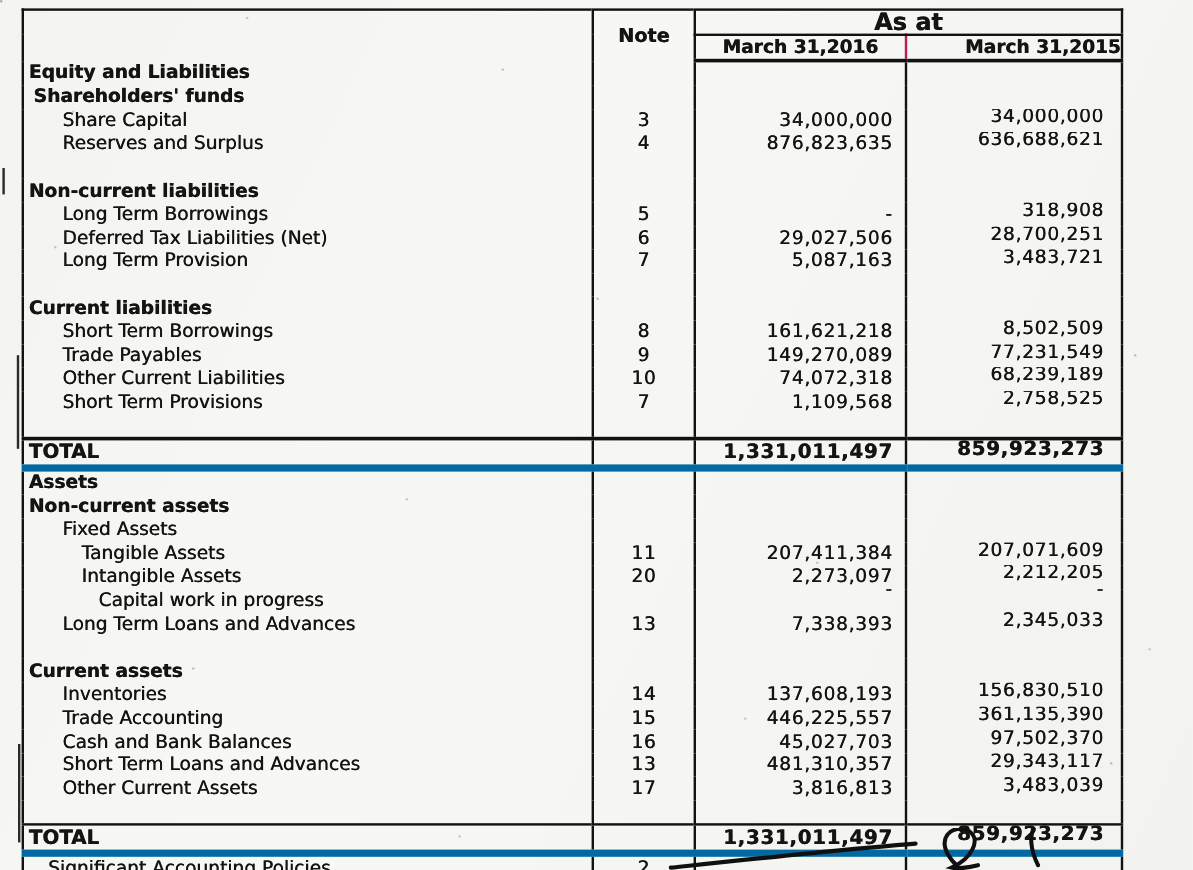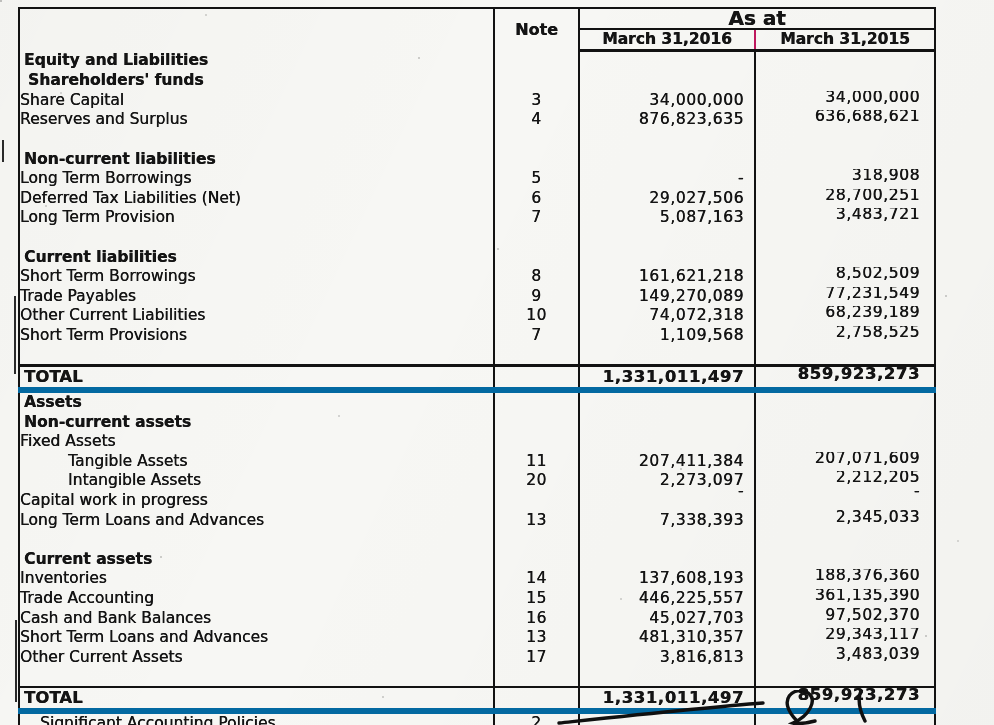--- a/index.html
+++ b/index.html
@@ -55,35 +55,35 @@
     overflow: hidden;
     text-shadow: 0.35px 0 0 currentColor; 
   }
 
   thead th { font-weight: 700; text-align: center; }
   thead tr.h1 { height: 20px; }
   thead tr.h2 { height: 18px; }
   th.h-note  { border-left: 2px solid #121212; border-right: 2px solid #121212; font-size: 16px; }
   th.h-asat  { border-bottom: 2px solid #121212; font-size: 20px; }
   th.h-date  { border-bottom: 3px solid #121212; font-size: 15.5px; }
-  th.h-date + th.h-date { border-left: 2px solid #be185d; }
+  th.h-date + th.h-date { border-left: 2px solid #be185d; text-align: right; }
 
   tbody tr   { height: 19.6px; }
   tbody td.c-note { border-left: 2px solid #121212; border-right: 2px solid #121212; text-align: center; }
   tbody td.c-v1   { text-align: right; padding-right: 10px; }
   tbody td.c-v2   { border-left: 2px solid #121212; text-align: right; padding-right: 14px; }
   .val { display: inline-block; letter-spacing: 0.6px; }
   td.c-v2 .val { transform: translateY(-3px); } 
 
   .nm { display: inline-block; }
   .k-section  .nm { font-weight: 700; padding-left: 4px; }
   .k-section1 .nm { font-weight: 700; padding-left: 8px; }
-  .k-item  .nm { }
+  .k-item  .nm { padding-left: 32px; }
   .k-item2 .nm { padding-left: 48px; }
-  .k-item3 .nm { }
+  .k-item3 .nm { padding-left: 62px; }
   .k-lift td .val { transform: translateY(-9px); }
 
   tr.k-total { height: 22px; }
   tr.k-total td { border-top: 3px solid #121212; border-bottom: 6px solid #0369a1; }
   tr.k-total .nm, tr.k-total .val { font-weight: 700; font-size: 16.5px; }
   tr.k-total .nm { padding-left: 4px; }
   tr.k-total2 td { border-top: 2px solid #121212; }
 
   tr.k-sap { height: 23px; }
   tr.k-sap td { border-bottom: 3px solid #121212; }
@@ -276,21 +276,21 @@
       <tr class="k-section">
     <td class="c-name"><span class="nm">Current assets</span></td>
     <td class="c-note"><span class="val"></span></td>
     <td class="c-v1"><span class="val"></span></td>
     <td class="c-v2"><span class="val"></span></td>
   </tr>
       <tr class="k-item">
     <td class="c-name"><span class="nm">Inventories</span></td>
     <td class="c-note"><span class="val">14</span></td>
     <td class="c-v1"><span class="val">137,608,193</span></td>
-    <td class="c-v2"><span class="val">188,376,360</span></td>
+    <td class="c-v2"><span class="val">156,830,510</span></td>
   </tr>
       <tr class="k-item">
     <td class="c-name"><span class="nm">Trade Accounting</span></td>
     <td class="c-note"><span class="val">15</span></td>
     <td class="c-v1"><span class="val">446,225,557</span></td>
     <td class="c-v2"><span class="val">361,135,390</span></td>
   </tr>
       <tr class="k-item">
     <td class="c-name"><span class="nm">Cash and Bank Balances</span></td>
     <td class="c-note"><span class="val">16</span></td>

